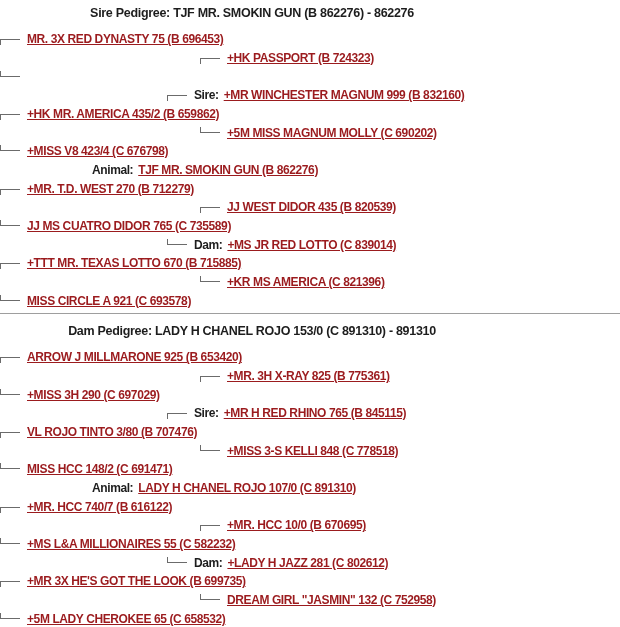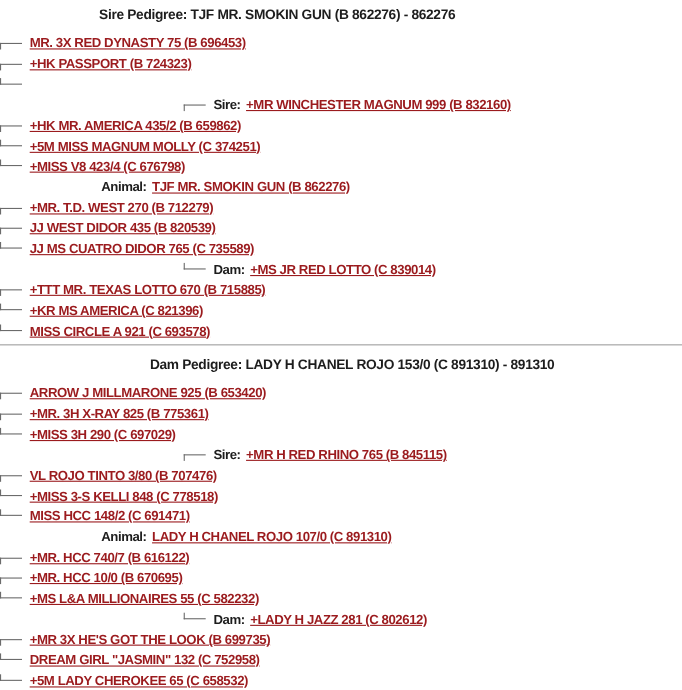--- a/index.html
+++ b/index.html
@@ -8,29 +8,29 @@
     font-family:"Liberation Sans",sans-serif;font-weight:bold;
     -webkit-font-smoothing:antialiased;
   }
   .page{width:504px;height:627px;}
   .ptitle{
     margin:0;text-align:center;color:var(--label,#1d1d1d);
     font-size:12.5px;font-weight:bold;letter-spacing:-0.3px;
     line-height:16px;
   }
   .sec1 .ptitle{padding-top:5px;}
-  .sec2 .ptitle{padding-top:9px;text-align:right;}
+  .sec2 .ptitle{padding-top:9px;}
   .rows{margin-top:9px;}
   .row{
     display:flex;align-items:center;height:18.68px;
     font-size:12px;letter-spacing:-0.4px;white-space:nowrap;
   }
   .gen0{padding-left:92px;}
   .gen1{padding-left:167px;}
-  .gen2{}
+  .gen2{padding-left:200px;}
   .gen3{}
   .conn{
     display:inline-block;flex:none;width:19px;height:5px;margin-right:7px;
   }
   .conn.sire{
     border-top:1.5px solid var(--conn,#6b6b6b);
     border-left:1.5px solid var(--conn,#6b6b6b);
     transform:translateY(3px);
   }
   .conn.dam{
@@ -81,21 +81,21 @@
 
   <div class="row gen3">
     <span class="conn sire"></span>
 
     <a class="link">+HK MR. AMERICA 435/2 (B 659862)</a>
   </div>
 
   <div class="row gen2">
     <span class="conn dam"></span>
 
-    <a class="link">+5M MISS MAGNUM MOLLY (C 374251)</a>
+    <a class="link">+5M MISS MAGNUM MOLLY (C 690202)</a>
   </div>
 
   <div class="row gen3">
     <span class="conn dam"></span>
 
     <a class="link">+MISS V8 423/4 (C 676798)</a>
   </div>
 
   <div class="row gen0">
 

